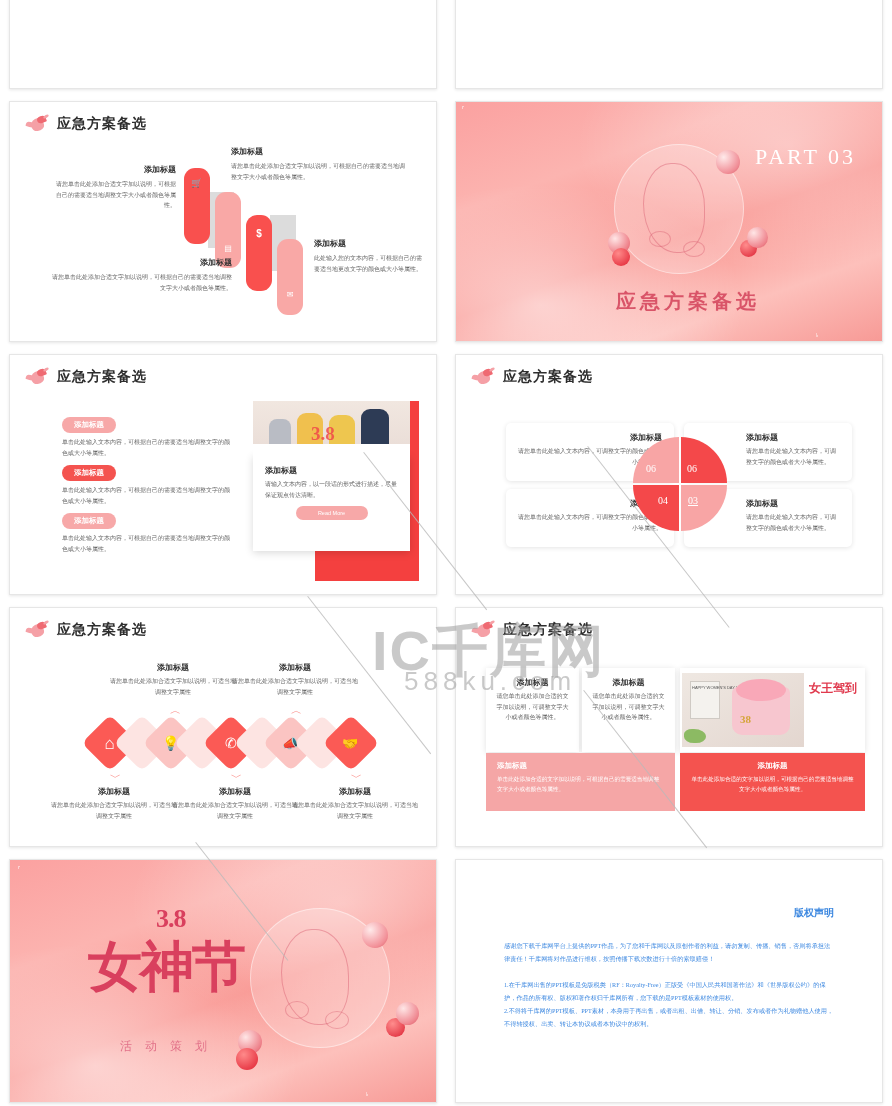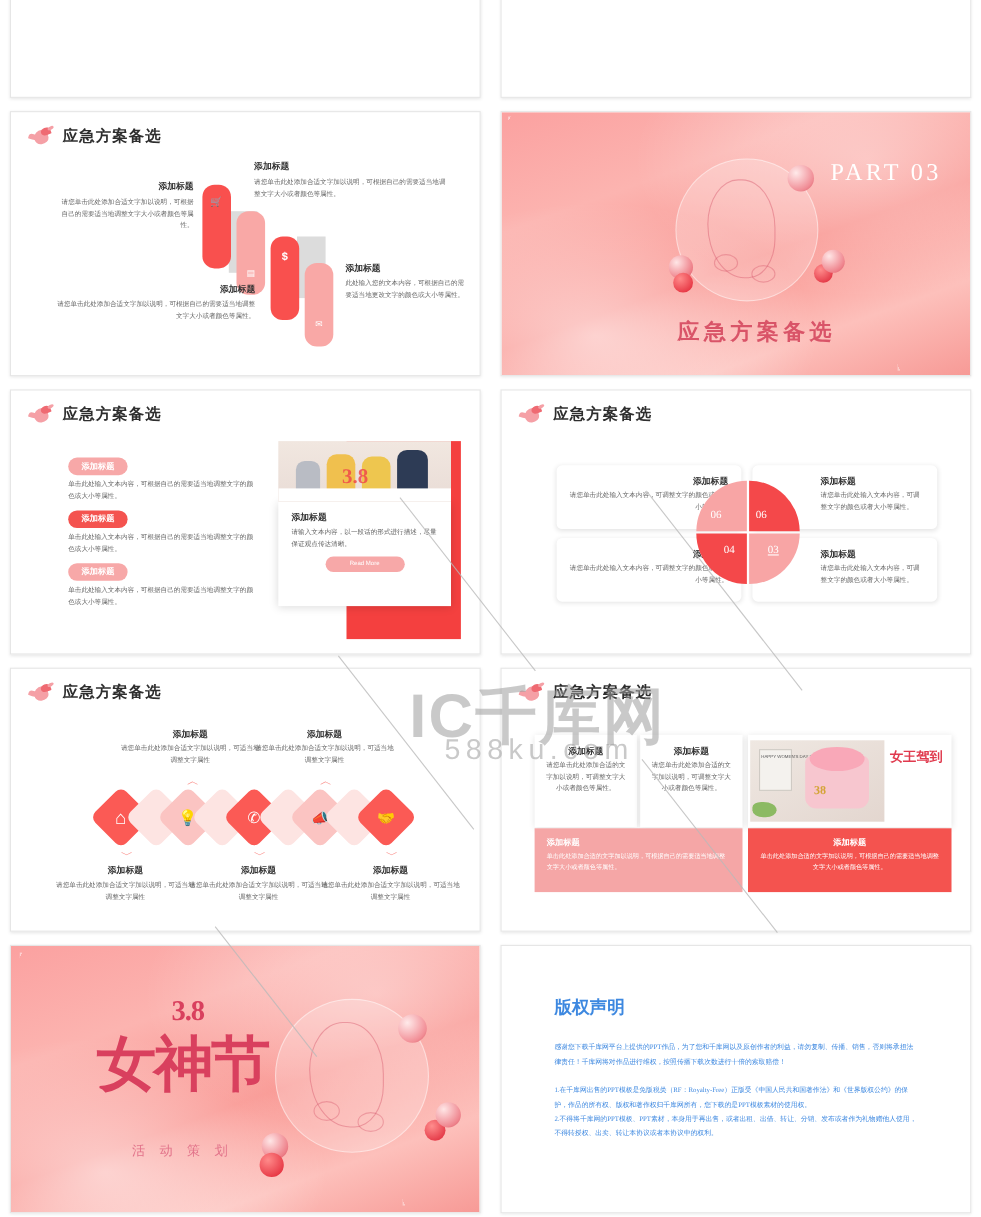--- a/index.html
+++ b/index.html
@@ -119,21 +119,21 @@
     position:absolute; color:#fff; font-family:"Liberation Serif", serif;
     letter-spacing:3px;
   }
   .cover-main{
     position:absolute; font-family:"Liberation Serif", serif; font-weight:bold;
     color:#d9405e;
   }
 
   
   .cp{ color:#3d88e0; font-family:"Liberation Serif", serif; }
-  .cp-title{ font-size:16px; font-weight:bold; text-align:left; }
+  .cp-title{ font-size:10px; font-weight:bold; text-align:right; }
   .cp-p{ font-size:6.2px; line-height:2.05; }
   .cp-link{ font-size:9px; font-weight:bold; }
 
   
   .wm{
     position:absolute; pointer-events:none; z-index:40;
     color:#9e9e9e; opacity:.55; font-weight:bold;
     font-family:"Liberation Sans", sans-serif;
   }
   .wm-line{
@@ -337,21 +337,21 @@
         <div class="h3">添加标题</div>
         <div class="p" style="margin-top:3px;">请您单击此处输入文本内容，可调整文字的颜色或者大小等属性。</div>
       </div>
 
       <div class="quarter q-light" style="left:177px; top:82px; border-radius:46px 0 0 0;"></div>
       <div class="quarter q-dark" style="left:225px; top:82px; border-radius:0 46px 0 0;"></div>
       <div class="quarter q-dark" style="left:177px; top:130px; border-radius:0 0 0 46px;"></div>
       <div class="quarter q-light" style="left:225px; top:130px; border-radius:0 0 46px 0;"></div>
       <div class="q-lbl" style="left:190px; top:108px;">06</div>
       <div class="q-lbl" style="left:231px; top:108px;">06</div>
-      <div class="q-lbl" style="left:242px; top:140px;text-decoration:underline;">03</div>
+      <div class="q-lbl" style="left:232px; top:140px;text-decoration:underline;">03</div>
       <div class="q-lbl" style="left:202px; top:140px;">04</div>
     </div>
   </div>
 
   <div class="cell">
     <div class="slide">
       <div class="sl-head">
         <span class="bird">
           <i class="tail"></i>
             <i class="body"></i>

